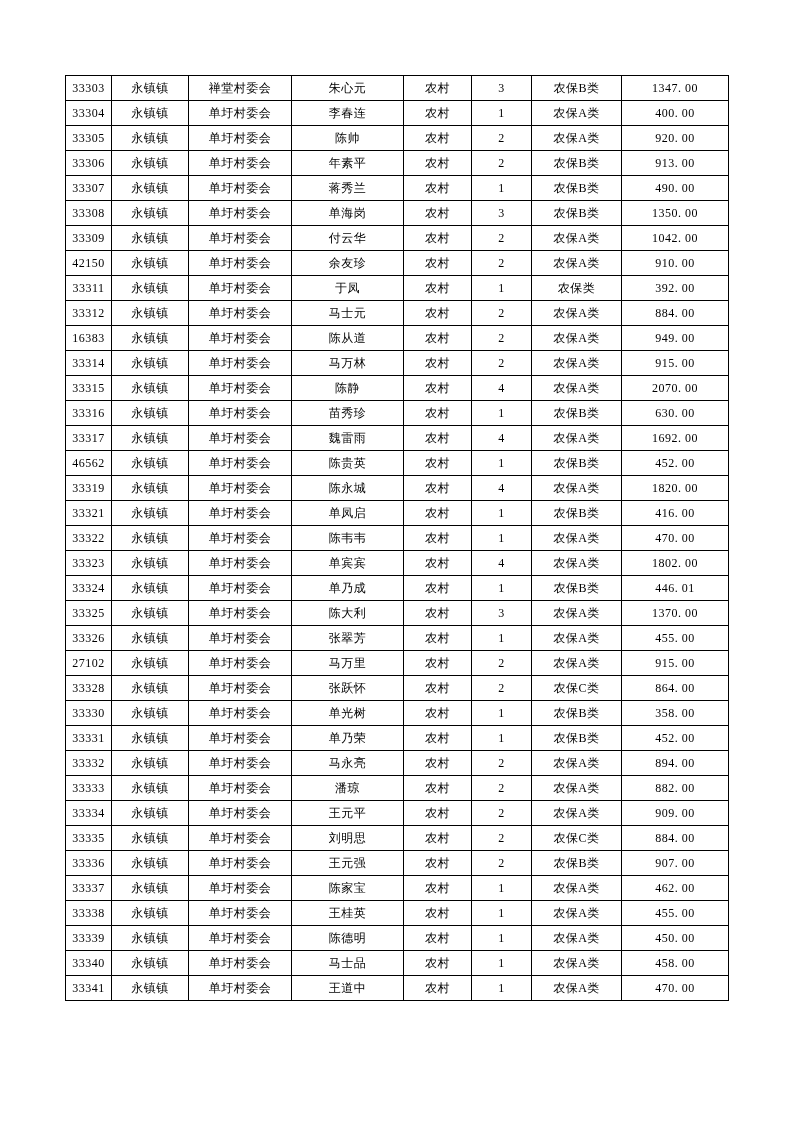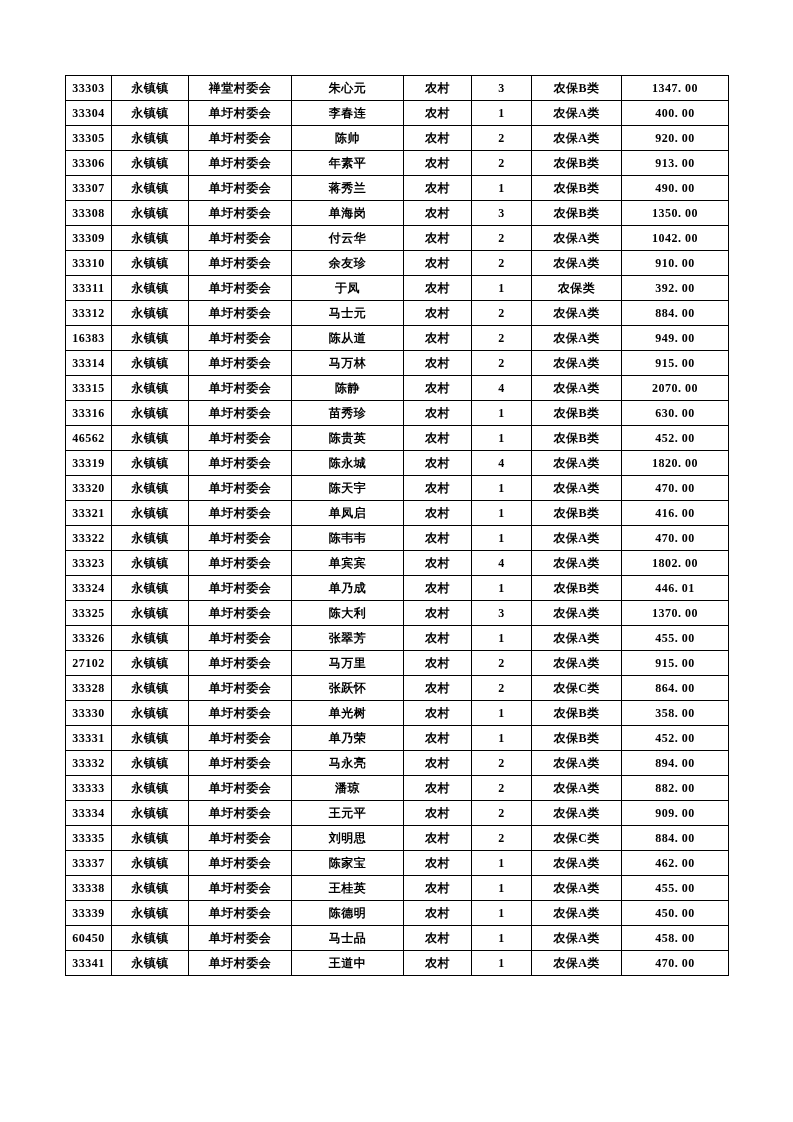--- a/index.html
+++ b/index.html
@@ -8,21 +8,20 @@
     background: #ffffff;
   }
   .page {
     position: relative;
     width: 793px;
     height: 1122px;
     background: #ffffff;
     overflow: hidden;
     font-family: "Liberation Serif", "DejaVu Serif", serif;
     color: #000000;
-    font-weight: bold;
   }
   table.data-table {
     position: absolute;
     left: 65px;
     top: 75px;
     width: 663px;
     border-collapse: collapse;
     table-layout: fixed;
   }
   table.data-table td {
@@ -126,21 +125,21 @@
           <td>33309</td>
           <td>永镇镇</td>
           <td>单圩村委会</td>
           <td>付云华</td>
           <td>农村</td>
           <td>2</td>
           <td>农保A类</td>
           <td>1042. 00</td>
         </tr>
         <tr>
-          <td>33310</td>
+          <td>42150</td>
           <td>永镇镇</td>
           <td>单圩村委会</td>
           <td>余友珍</td>
           <td>农村</td>
           <td>2</td>
           <td>农保A类</td>
           <td>910. 00</td>
         </tr>
         <tr>
           <td>33311</td>
@@ -196,48 +195,48 @@
           <td>33316</td>
           <td>永镇镇</td>
           <td>单圩村委会</td>
           <td>苗秀珍</td>
           <td>农村</td>
           <td>1</td>
           <td>农保B类</td>
           <td>630. 00</td>
         </tr>
         <tr>
+          <td>33317</td>
+          <td>永镇镇</td>
+          <td>单圩村委会</td>
+          <td>魏雷雨</td>
+          <td>农村</td>
+          <td>4</td>
+          <td>农保A类</td>
+          <td>1692. 00</td>
+        </tr>
+        <tr>
           <td>46562</td>
           <td>永镇镇</td>
           <td>单圩村委会</td>
           <td>陈贵英</td>
           <td>农村</td>
           <td>1</td>
           <td>农保B类</td>
           <td>452. 00</td>
         </tr>
         <tr>
           <td>33319</td>
           <td>永镇镇</td>
           <td>单圩村委会</td>
           <td>陈永城</td>
           <td>农村</td>
           <td>4</td>
           <td>农保A类</td>
           <td>1820. 00</td>
-        </tr>
-        <tr>
-          <td>33320</td>
-          <td>永镇镇</td>
-          <td>单圩村委会</td>
-          <td>陈天宇</td>
-          <td>农村</td>
-          <td>1</td>
-          <td>农保A类</td>
-          <td>470. 00</td>
         </tr>
         <tr>
           <td>33321</td>
           <td>永镇镇</td>
           <td>单圩村委会</td>
           <td>单凤启</td>
           <td>农村</td>
           <td>1</td>
           <td>农保B类</td>
           <td>416. 00</td>
@@ -366,20 +365,30 @@
           <td>33335</td>
           <td>永镇镇</td>
           <td>单圩村委会</td>
           <td>刘明思</td>
           <td>农村</td>
           <td>2</td>
           <td>农保C类</td>
           <td>884. 00</td>
         </tr>
         <tr>
+          <td>33336</td>
+          <td>永镇镇</td>
+          <td>单圩村委会</td>
+          <td>王元强</td>
+          <td>农村</td>
+          <td>2</td>
+          <td>农保B类</td>
+          <td>907. 00</td>
+        </tr>
+        <tr>
           <td>33337</td>
           <td>永镇镇</td>
           <td>单圩村委会</td>
           <td>陈家宝</td>
           <td>农村</td>
           <td>1</td>
           <td>农保A类</td>
           <td>462. 00</td>
         </tr>
         <tr>
@@ -396,21 +405,21 @@
           <td>33339</td>
           <td>永镇镇</td>
           <td>单圩村委会</td>
           <td>陈德明</td>
           <td>农村</td>
           <td>1</td>
           <td>农保A类</td>
           <td>450. 00</td>
         </tr>
         <tr>
-          <td>60450</td>
+          <td>33340</td>
           <td>永镇镇</td>
           <td>单圩村委会</td>
           <td>马士品</td>
           <td>农村</td>
           <td>1</td>
           <td>农保A类</td>
           <td>458. 00</td>
         </tr>
         <tr>
           <td>33341</td>

